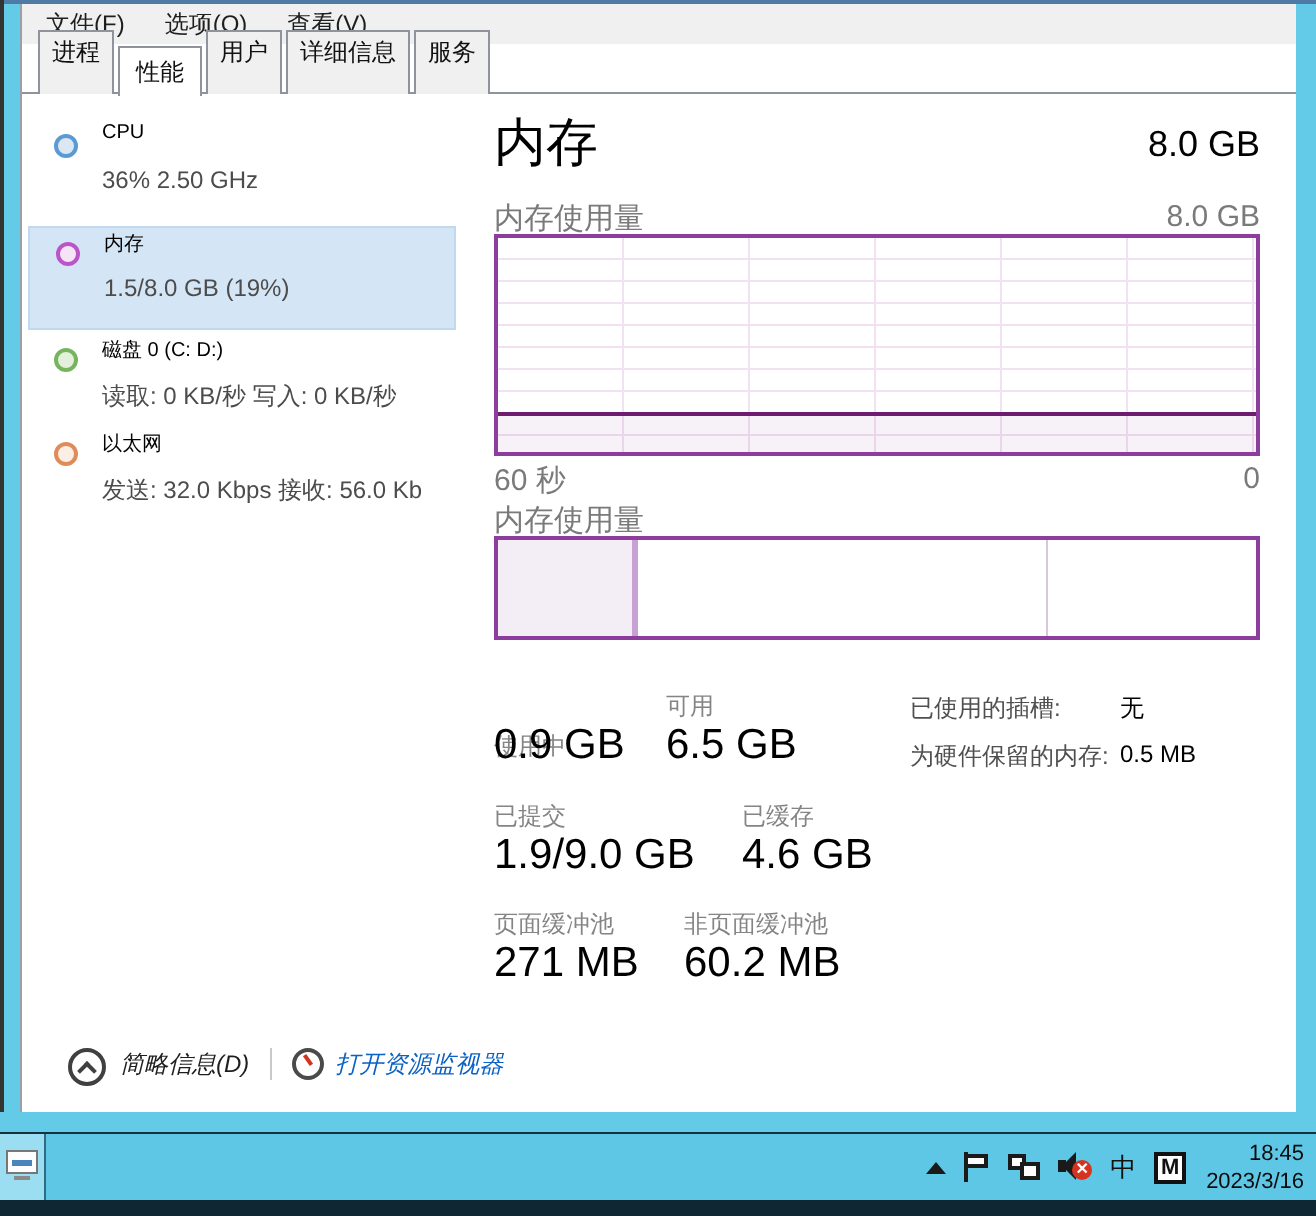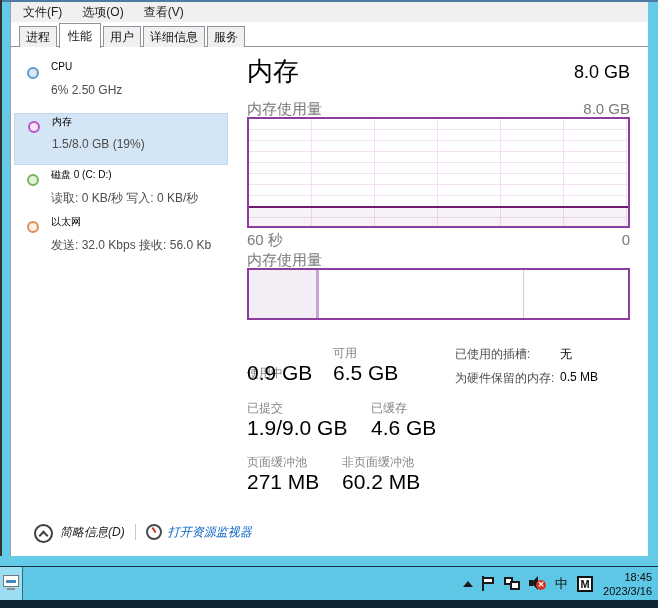--- a/index.html
+++ b/index.html
@@ -16,21 +16,21 @@
 
   .win { position:absolute; left:11px; top:2px; width:637px; height:554px; background:#fff; }
 
   
   .menubar { position:absolute; left:0; top:0; width:100%; height:20px; background:#f0f0f0; display:flex; align-items:center; padding-left:2px; }
   .menu-item { font-size:12px; color:#1e1e1e; padding:0 10px; line-height:24px; cursor:default; }
 
   
   .tabstrip { position:absolute; left:0; top:24px; width:100%; height:21px; background:#fff; display:flex; align-items:flex-end; padding-left:8px; }
   .tabstrip::after { content:""; position:absolute; left:0; bottom:0; width:100%; height:1px; background:#8f939e; }
-  .tab { font-size:12px; color:#111; background:#f0f0f0; border:1px solid #8f939e; border-bottom:none; padding:2px 6px 1px 6px; margin-right:2px; position:relative; z-index:1; }
+  .tab { font-size:12px; color:#111; background:#f0f0f0; border:1px solid #8f939e; border-bottom:none; padding:2px 6px 12px 6px; margin-right:2px; position:relative; z-index:1; }
   .tab.active { background:#fff; padding:4px 8px 3px 8px; margin-bottom:-1px; z-index:3; }
 
   
   .side-item { position:absolute; left:3px; width:214px; height:52px; cursor:default; }
   .side-item.selected { background:#d4e5f6; border:1px solid #c0d8f0; }
   .ring { position:absolute; left:13px; top:7px; width:12px; height:12px; border-radius:50%; border:2px solid #888; background:#eee; }
   .side-title { position:absolute; left:37px; top:1px; font-size:10px; color:#000; white-space:nowrap; }
   .side-sub { position:absolute; left:37px; top:23px; font-size:12px; color:#4c4c4c; white-space:nowrap; overflow:hidden; max-width:176px; }
 
   
@@ -113,21 +113,21 @@
       <span class="tab">进程</span>
       <span class="tab active">性能</span>
       <span class="tab">用户</span>
       <span class="tab">详细信息</span>
       <span class="tab">服务</span>
     </div>
 
     <div class="side-item" style="top:58px;">
       <span class="ring" style="border-color: rgb(91, 155, 213); background: rgb(219, 231, 243);"></span>
       <span class="side-title">CPU</span>
-      <span class="side-sub">6% 2.50 GHz</span>
+      <span class="side-sub">36% 2.50 GHz</span>
     </div>
     <div class="side-item selected" style="top:111px;">
       <span class="ring" style="border-color: rgb(187, 83, 201); background: rgb(244, 228, 246);"></span>
       <span class="side-title">内存</span>
       <span class="side-sub">1.5/8.0 GB (19%)</span>
     </div>
     <div class="side-item" style="top:165px;">
       <span class="ring" style="border-color: rgb(119, 180, 94); background: rgb(228, 240, 220);"></span>
       <span class="side-title">磁盘 0 (C: D:)</span>
       <span class="side-sub">读取: 0 KB/秒 写入: 0 KB/秒</span>

